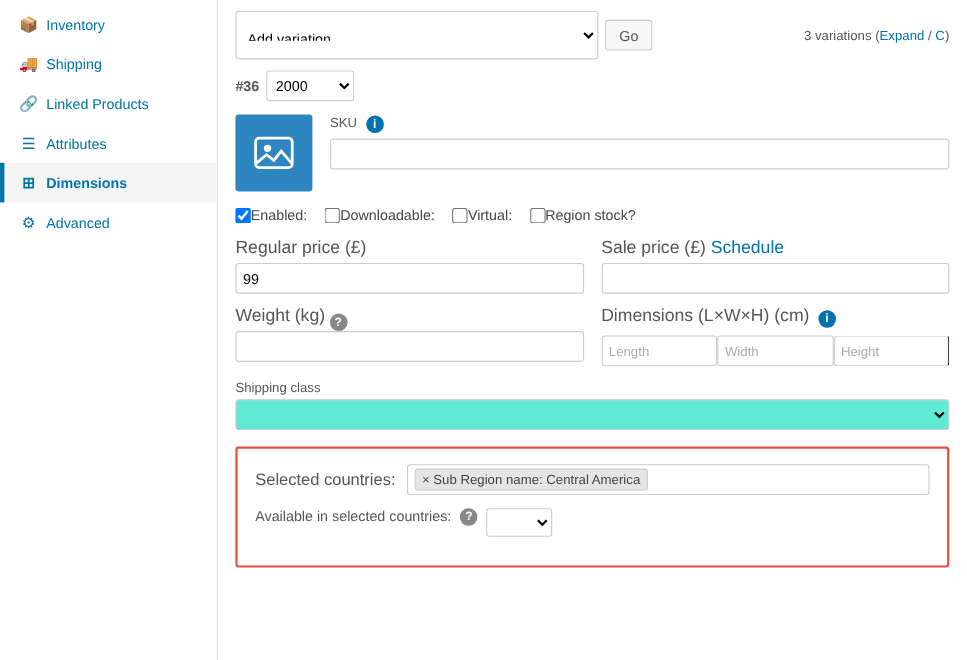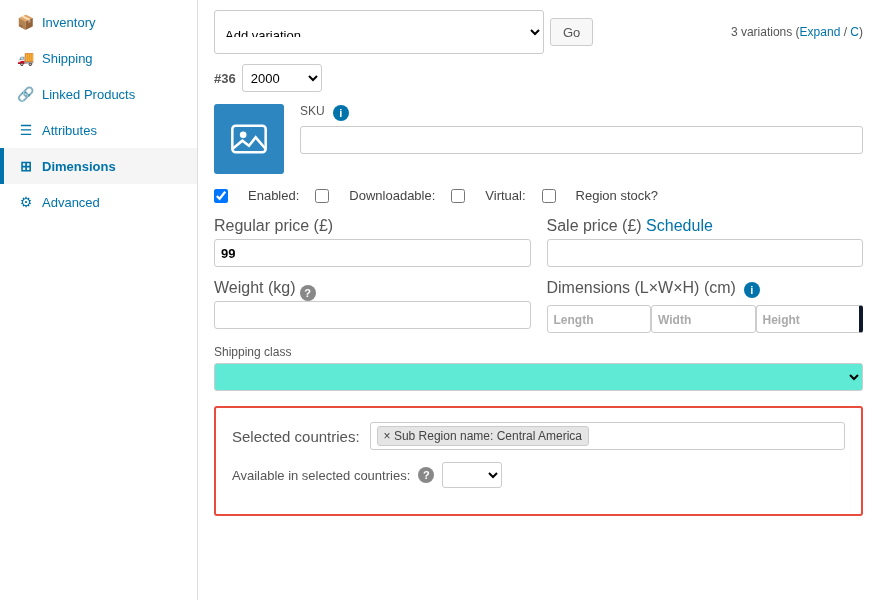--- a/index.html
+++ b/index.html
@@ -157,21 +157,21 @@
     .checkboxes-row {
       display: flex;
       align-items: center;
       gap: 16px;
       margin-bottom: 14px;
       font-size: 13px;
     }
     .checkbox-item {
       display: flex;
       align-items: center;
-      gap: 20px;
+      gap: 0;
     }
     .checkbox-item input[type="checkbox"] { width: 14px; height: 14px; }
 
     
     .form-row {
       display: flex;
       gap: 16px;
       margin-bottom: 12px;
     }
     .form-group {
@@ -184,42 +184,41 @@
       margin-bottom: 4px;
     }
     .form-group label a { color: #0073aa; text-decoration: none; }
     .form-group input[type="text"] {
       width: 100%;
       height: 28px;
       border: 1px solid #ccc;
       border-radius: 3px;
       padding: 0 6px;
       font-size: 13px;
-      font-weight: bold;
     }
     .form-group-with-help {
       display: flex;
       align-items: flex-end;
       gap: 4px;
     }
 
     
     .dimensions-inputs {
       display: flex;
       gap: 0;
     }
     .dimensions-inputs input {
       flex: 1;
       height: 28px;
       border: 1px solid #ccc;
       border-right: none;
       padding: 0 6px;
       font-size: 13px;
     }
-    .dimensions-inputs input:last-child { border-right: 4px solid #0f172a; }
+    .dimensions-inputs input:last-child { border-right: 1px solid #0f172a; }
     .dimensions-inputs input::placeholder { color: #aaa; font-size: 12px; }
 
     
     .shipping-class-row { margin-bottom: 14px; }
     .shipping-class-row label {
       display: block;
       font-size: 12px;
       color: #555;
       margin-bottom: 4px;
     }
@@ -269,21 +268,20 @@
       border-radius: 3px;
       padding: 2px 6px;
       font-size: 12px;
       display: flex;
       align-items: center;
       gap: 4px;
     }
 
     .available-row {
       display: flex;
-      align-items: center;
       gap: 8px;
       margin-bottom: 12px;
     }
     .available-label {
       font-size: 13px;
       color: #555;
     }
     .help-icon {
       display: inline-block;
       width: 16px;

